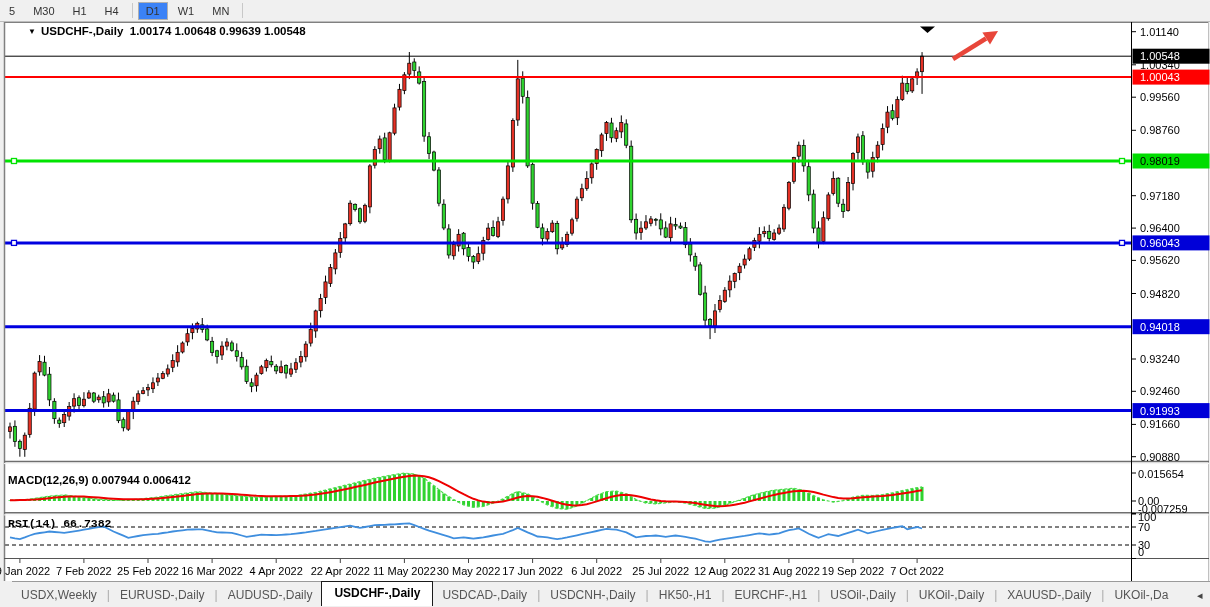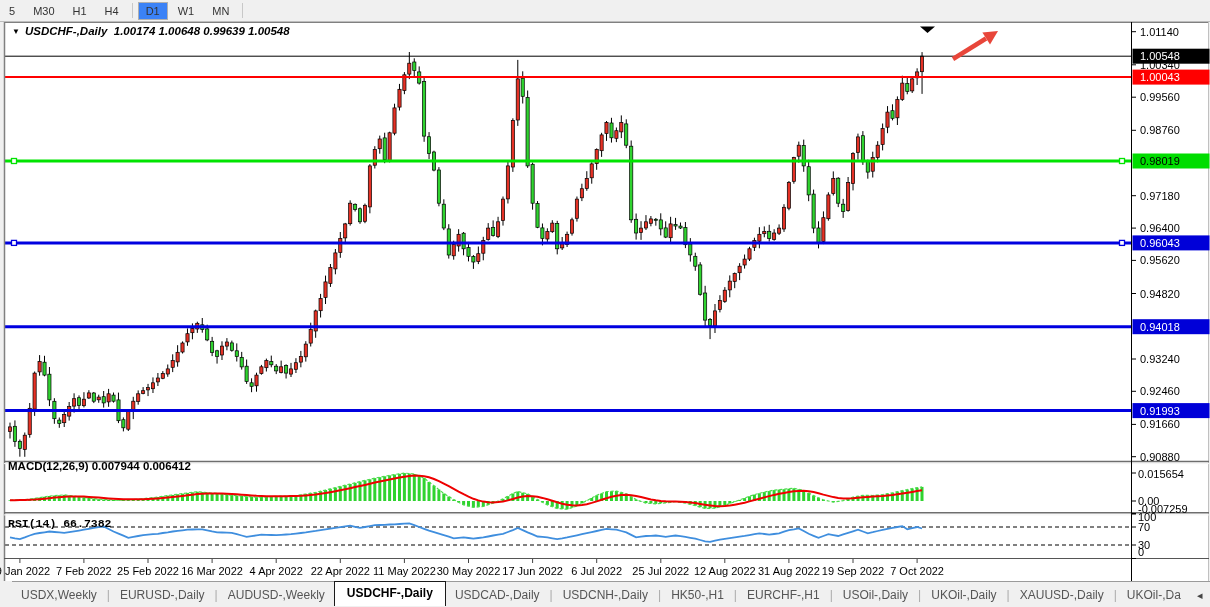--- a/index.html
+++ b/index.html
@@ -4,23 +4,23 @@
 <style>
   html,body{margin:0;padding:0;width:1210px;height:607px;overflow:hidden;
     background:#f0f0f0;font-family:"Liberation Sans",sans-serif;}
   #toolbar{position:absolute;left:0;top:0;width:1210px;height:21px;background:#f0f0f0;
     border-bottom:1px solid #bdbdbd;display:flex;align-items:center;font-size:11px;color:#333;}
   .tf-btn{padding:2px 7px;margin:0 1px;cursor:default;border:1px solid transparent;}
   .tf-btn.active{background:#3b82f6;border:1px solid #b0b0b0;}
   .tb-sep{width:1px;height:15px;background:#c8c8c8;margin:0 4px;}
   #chart-svg{position:absolute;left:0;top:21px;}
   .overlay-label{position:absolute;font-size:11.5px;color:#000;white-space:pre;z-index:5;}
-  #main-title{left:12px;top:25px;font-weight:700;font-style:italic;}
+  #main-title{left:28px;top:25px;font-weight:700;}
   #main-title .tri{font-size:8px;vertical-align:1px;margin-right:5px;}
-  #macd-label{left:8px;top:460px;font-weight:600;}
+  #macd-label{left:8px;top:474px;font-weight:600;}
   #rsi-label{left:8px;top:517px;font-weight:600;font-family:Liberation Mono, monospace;}
   #tabbar{position:absolute;left:12px;top:581px;width:1210px;height:26px;background:#f0f0f0;
     border-top:1px solid #9a9a9a;display:flex;align-items:center;font-size:12px;color:#555;}
   .tab{padding:3px 9px;white-space:nowrap;cursor:default;}
   .tab.active{background:#ffffff;border:1px solid #1a1a1a;border-bottom:none;color:#000;
     font-weight:600;padding:4px 12px 6px 12px;margin-top:-3px;}
   .tab-div{color:#aaa;padding:0 1px;}
   #tab-scroll{margin-left:auto;padding-right:6px;color:#444;font-size:11px;display:flex;gap:8px;}
   #tab-scroll span{cursor:default;}
 </style>
@@ -725,21 +725,21 @@
       <line x1="917.1" y1="559" x2="917.1" y2="563" stroke="#444" stroke-width="1"></line>
       <text x="917.1" y="575" font-size="11" fill="#000" text-anchor="middle">7 Oct 2022</text>
     </g>
   </svg>
 
 <div id="tabbar">
     <div class="tab">USDX,Weekly</div>
     <div class="tab-div">|</div>
     <div class="tab">EURUSD-,Daily</div>
     <div class="tab-div">|</div>
-    <div class="tab">AUDUSD-,Weekly</div>
+    <div class="tab">AUDUSD-,Daily</div>
     <div class="tab active">USDCHF-,Daily</div>
     <div class="tab">USDCAD-,Daily</div>
     <div class="tab-div">|</div>
     <div class="tab">USDCNH-,Daily</div>
     <div class="tab-div">|</div>
     <div class="tab">HK50-,H1</div>
     <div class="tab-div">|</div>
     <div class="tab">EURCHF-,H1</div>
     <div class="tab-div">|</div>
     <div class="tab">USOil-,Daily</div>

